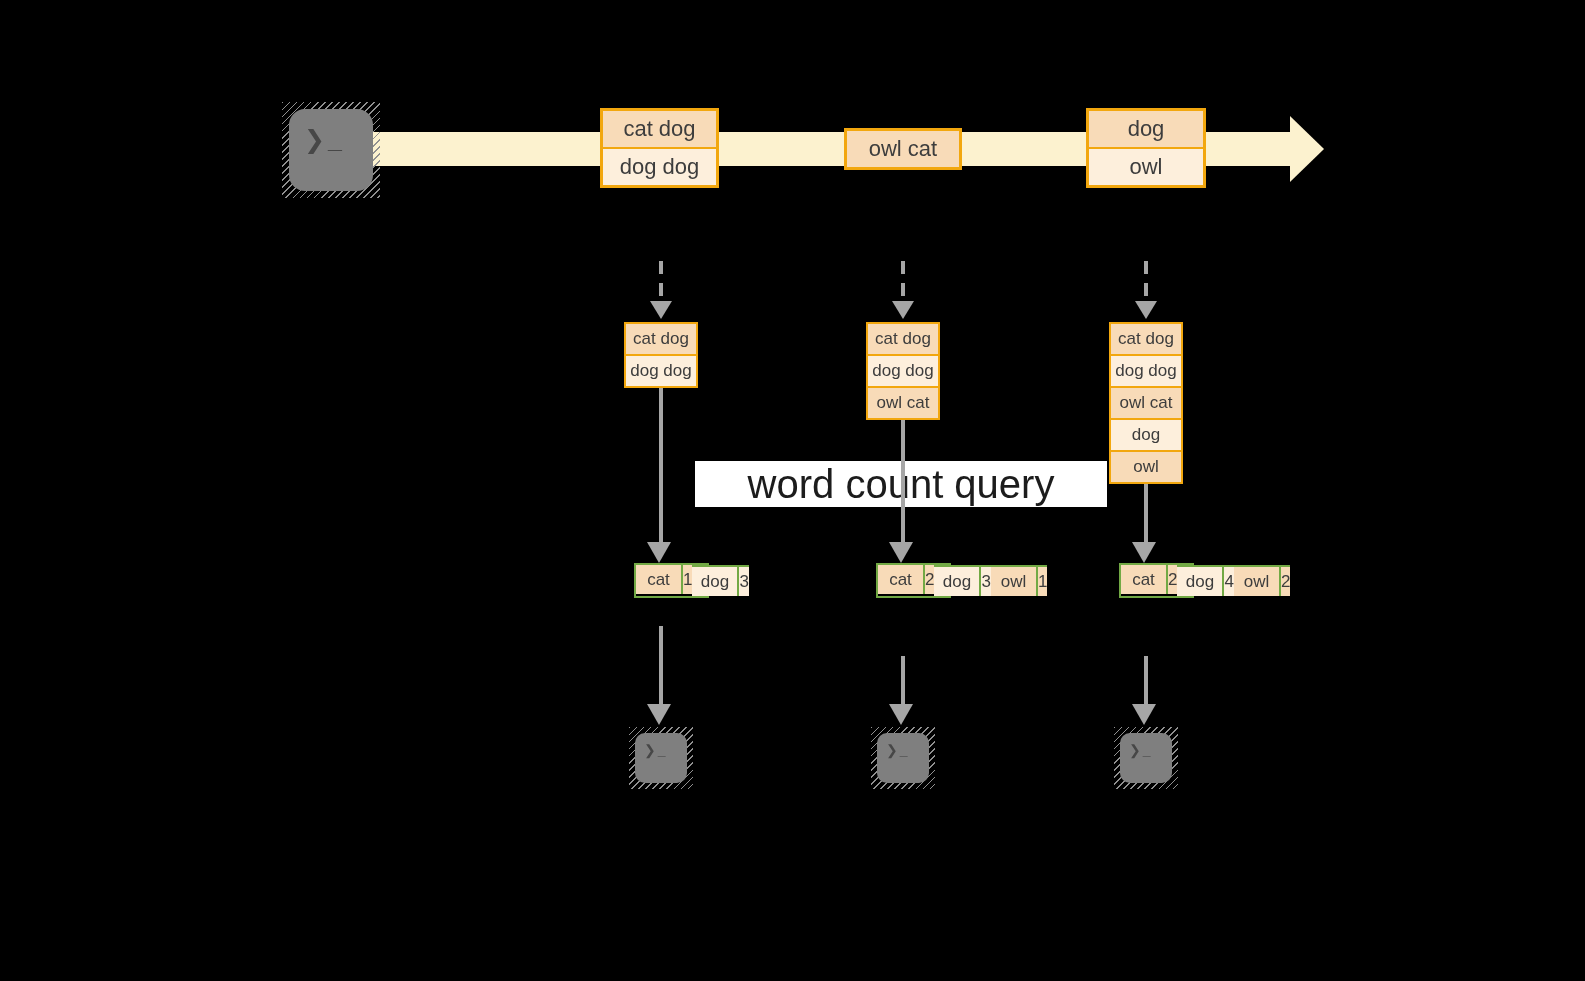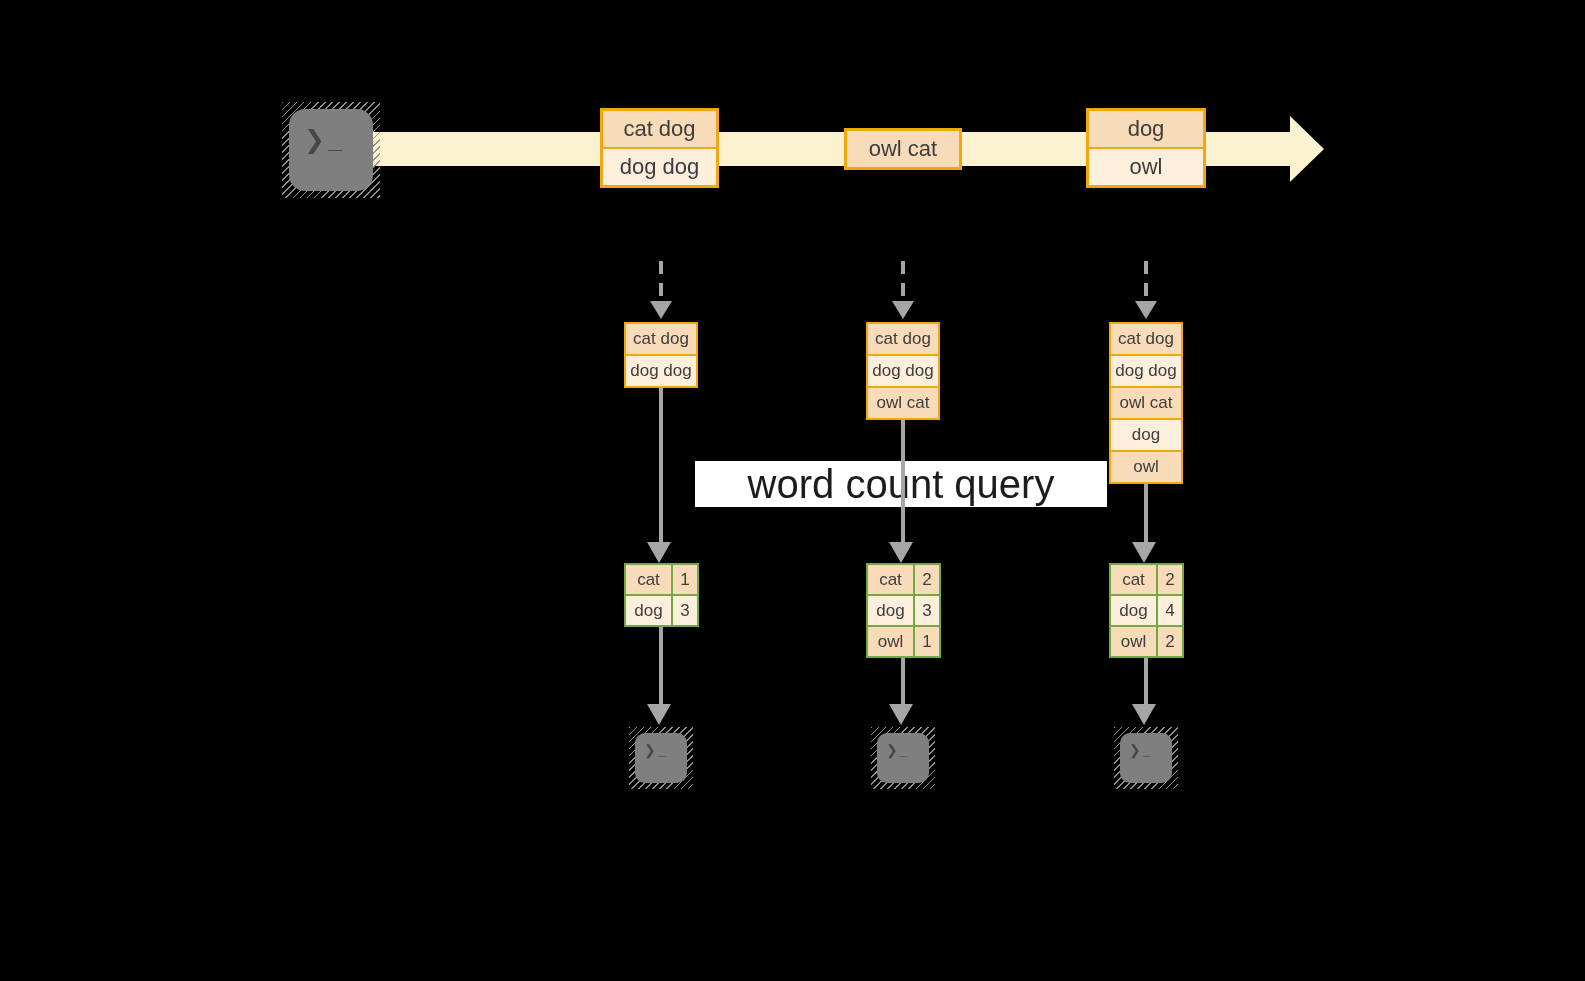--- a/index.html
+++ b/index.html
@@ -36,21 +36,21 @@
   .b3{left:1086px;top:108px;width:114px;}
 
   
   .stack{border:2px solid var(--batch-border,#f2a70e);width:70px;display:flex;flex-direction:column;z-index:4;}
   .stack .row{height:30px;display:flex;align-items:center;justify-content:center;
     font-size:17px;color:var(--text-dark,#3d3d3d);}
   .stack .row + .row{border-top:2px solid var(--batch-border,#f2a70e);}
   .s1{left:624px;top:322px;} .s2{left:866px;top:322px;} .s3{left:1109px;top:322px;}
 
   
-  .gtable{border:2px solid var(--table-border,#72a944);width:71px;display:flex;flex-direction:column;z-index:4;}
+  .gtable{border:2px solid var(--table-border,#72a944);width:71px;display:flex;flex-direction:row;z-index:4;margin-left:10px;}
   .grow{display:flex;height:29px;}
   .grow + .grow{border-top:2px solid var(--table-border,#72a944);}
   .gword{width:45px;border-right:2px solid var(--table-border,#72a944);display:flex;align-items:center;justify-content:center;
     font-size:17px;color:var(--text-dark,#3d3d3d);}
   .gcount{flex:1;display:flex;align-items:center;justify-content:center;font-size:17px;color:var(--text-dark,#3d3d3d);}
   .g1{left:624px;top:563px;} .g2{left:866px;top:563px;} .g3{left:1109px;top:563px;}
 
   
   .vline{width:4px;background:var(--arrow-gray,#a6a6a6);z-index:3;}
   .vdash{width:4px;z-index:3;

